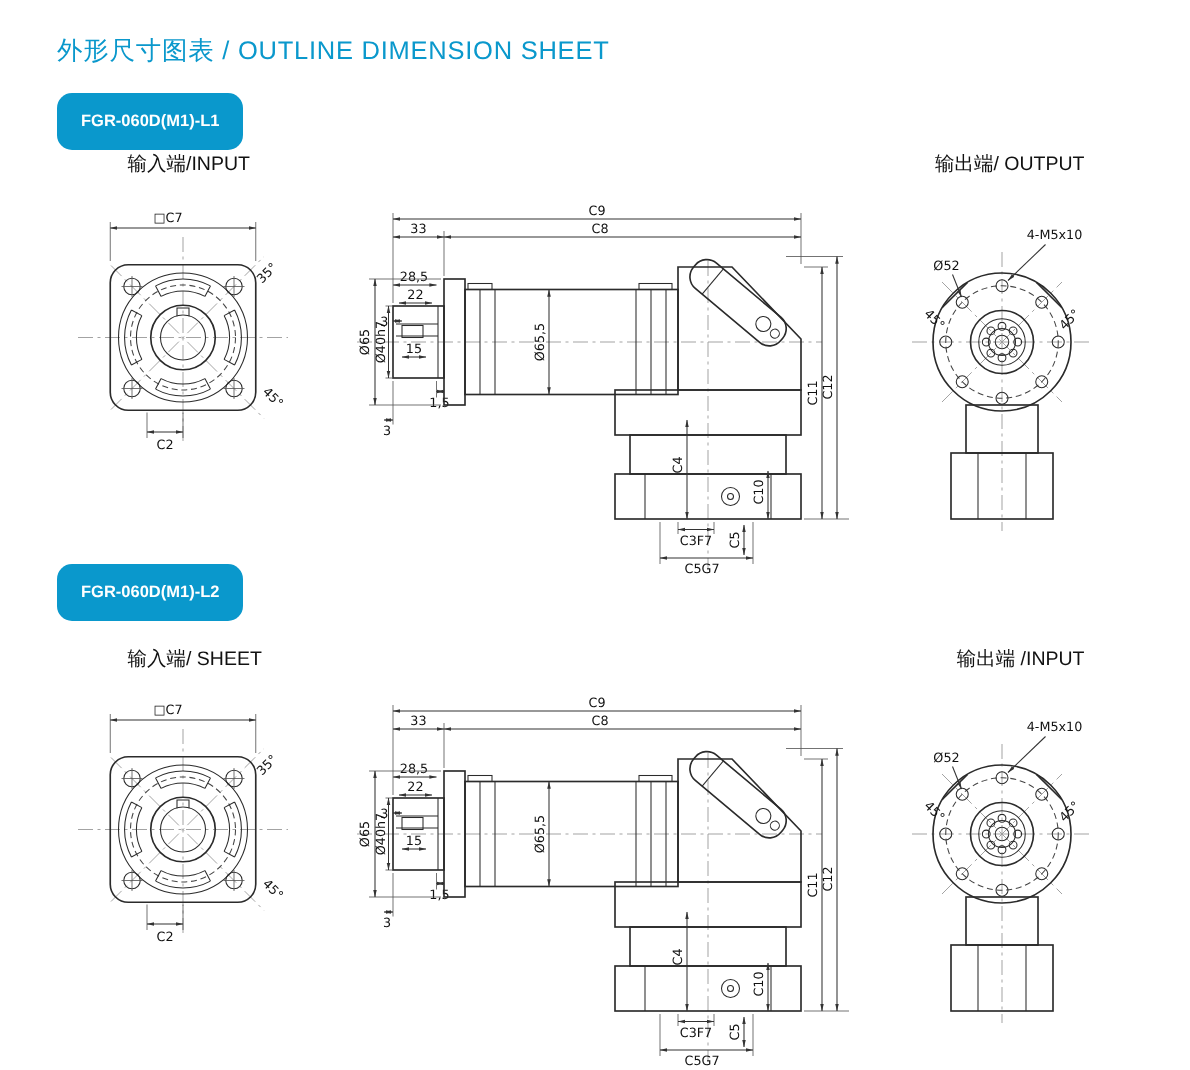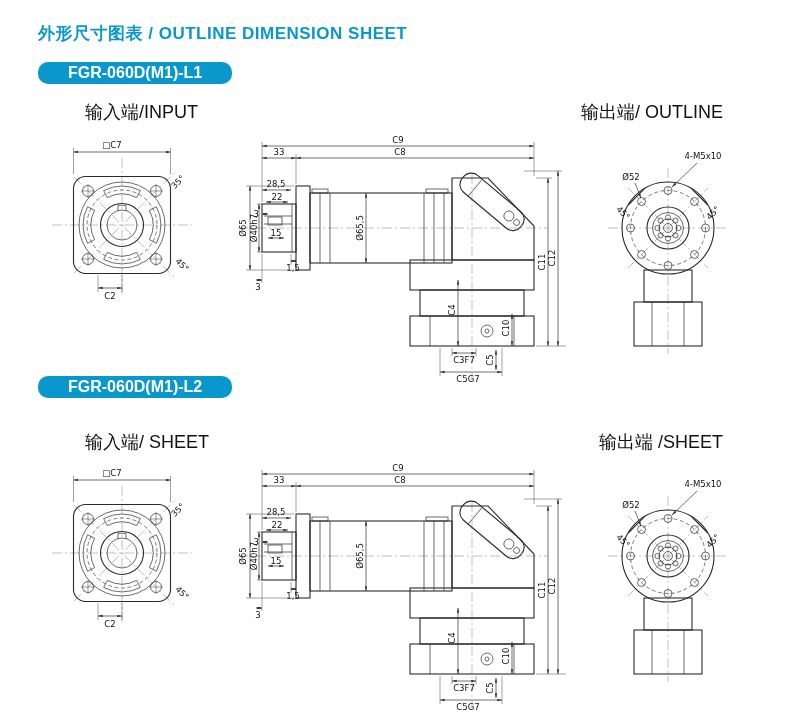--- a/index.html
+++ b/index.html
@@ -1,26 +1,26 @@
 <!DOCTYPE html>
 <html style="--accent: #0a98cc;"><head>
 <meta charset="utf-8">
 <style>
   *{margin:0;padding:0;box-sizing:border-box}
   html,body{background:#fff}
   body{width:793px;height:713px;position:relative;overflow:hidden;
        font-family:"Liberation Sans",sans-serif;color:#111}
   .abs{position:absolute}
-  #title{left:38px;top:22px;font-size:17px;font-weight:bold;color:var(--accent,#0a98cc);letter-spacing:.5px}
-  .badge{left:38px;height:22px;padding:0 30px;background:var(--accent,#0a98cc);color:#fff;
-         font-size:16px;font-weight:bold;border-radius:10px;display:flex;align-items:center;white-space:nowrap}
+  #title{left:38px;top:22px;font-size:17px;font-weight:normal;color:var(--accent,#0a98cc);letter-spacing:.5px}
+  .badge{left:38px;height:38px;padding:0 16px;background:var(--accent,#0a98cc);color:#fff;
+         font-size:11px;font-weight:bold;border-radius:10px;display:flex;align-items:center;white-space:nowrap}
   #badge1{top:62px}
   #badge2{top:376px}
   .io-row{left:0;width:793px;display:flex;justify-content:space-between;
-          padding:0 70px 0 85px;font-size:18px;color:#111}
+          padding:0 70px 0 85px;font-size:13px;color:#111}
   #io1{top:100px}
   #io2{top:430px}
   .drawing{left:0;width:718px;height:268px}
   #dw1{top:118px}
   #dw2{top:446px}
   svg text{font-family:"DejaVu Sans","Liberation Sans",sans-serif;font-size:8.5px;fill:#111}
   .ln{fill:none;stroke:#2b2b2b;stroke-width:1.1}
   .tn{fill:none;stroke:#2b2b2b;stroke-width:.7}
   .cl{fill:none;stroke:#999;stroke-width:.6;stroke-dasharray:10 3 2 3}
   .dsh{fill:none;stroke:#444;stroke-width:.7;stroke-dasharray:4 2.5}
@@ -37,21 +37,21 @@
       <path d="M7,2 L0,0.3 L0,3.7 z" fill="#333"></path>
     </marker>
   </defs>
 </svg>
 
 <div class="abs" id="title">外形尺寸图表 / OUTLINE DIMENSION SHEET</div>
 
 <div class="abs badge" id="badge1">FGR-060D(M1)-L1</div>
 <div class="abs io-row" id="io1">
   <span>输入端/INPUT</span>
-  <span>输出端/ OUTLINE</span>
+  <span>输出端/ OUTPUT</span>
 </div>
 <div class="abs drawing" id="dw1">
 <svg viewBox="0 0 793 268" width="793" height="268">
 
   <g>
     <line class="cl" x1="52" y1="107" x2="192" y2="107"></line>
     <line class="cl" x1="122" y1="40" x2="122" y2="176"></line>
     <line class="cl" x1="74" y1="155" x2="176" y2="53"></line>
     <line class="cl" x1="74" y1="59" x2="176" y2="161"></line>
     <rect class="ln" x="73.5" y="58.5" width="97" height="97" rx="12"></rect>
@@ -232,21 +232,21 @@
       <line class="tn" x1="652" y1="184" x2="652" y2="228"></line>
       <line class="tn" x1="684" y1="184" x2="684" y2="228"></line>
     </g>
   </g>
 </svg>
 </div>
 
 <div class="abs badge" id="badge2">FGR-060D(M1)-L2</div>
 <div class="abs io-row" id="io2">
   <span>输入端/ SHEET</span>
-  <span>输出端 /SHEET</span>
+  <span>输出端 /INPUT</span>
 </div>
 <div class="abs drawing" id="dw2">
 <svg viewBox="0 0 793 268" width="793" height="268">
 
   <g>
     <line class="cl" x1="52" y1="107" x2="192" y2="107"></line>
     <line class="cl" x1="122" y1="40" x2="122" y2="176"></line>
     <line class="cl" x1="74" y1="155" x2="176" y2="53"></line>
     <line class="cl" x1="74" y1="59" x2="176" y2="161"></line>
     <rect class="ln" x="73.5" y="58.5" width="97" height="97" rx="12"></rect>

